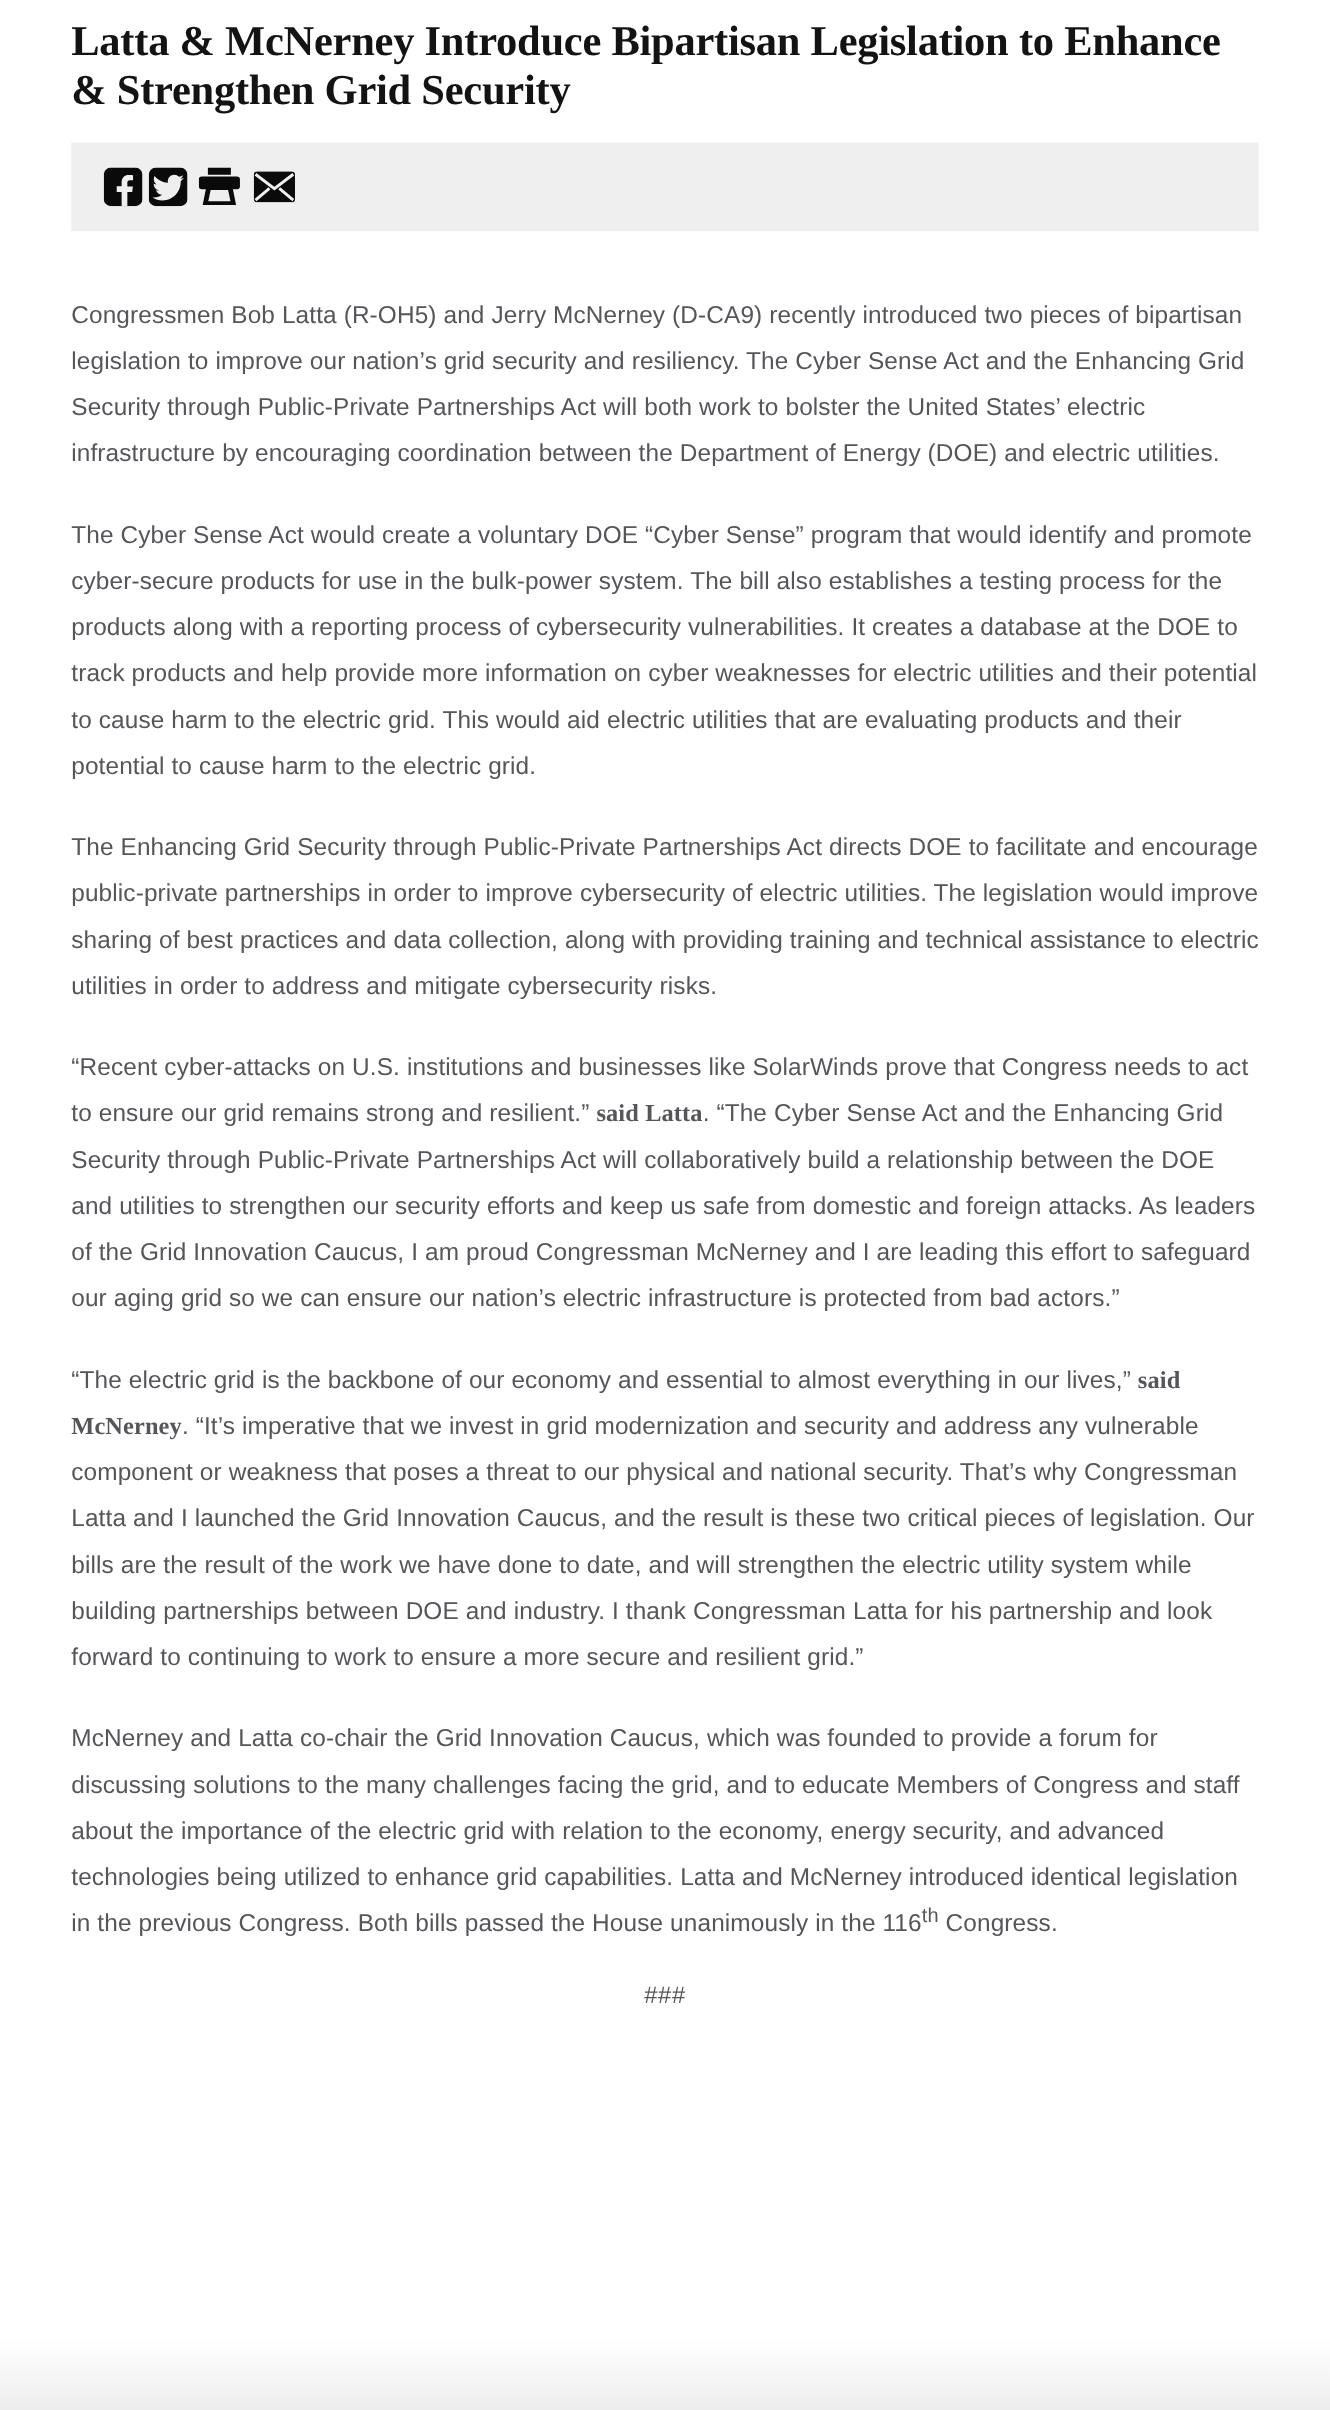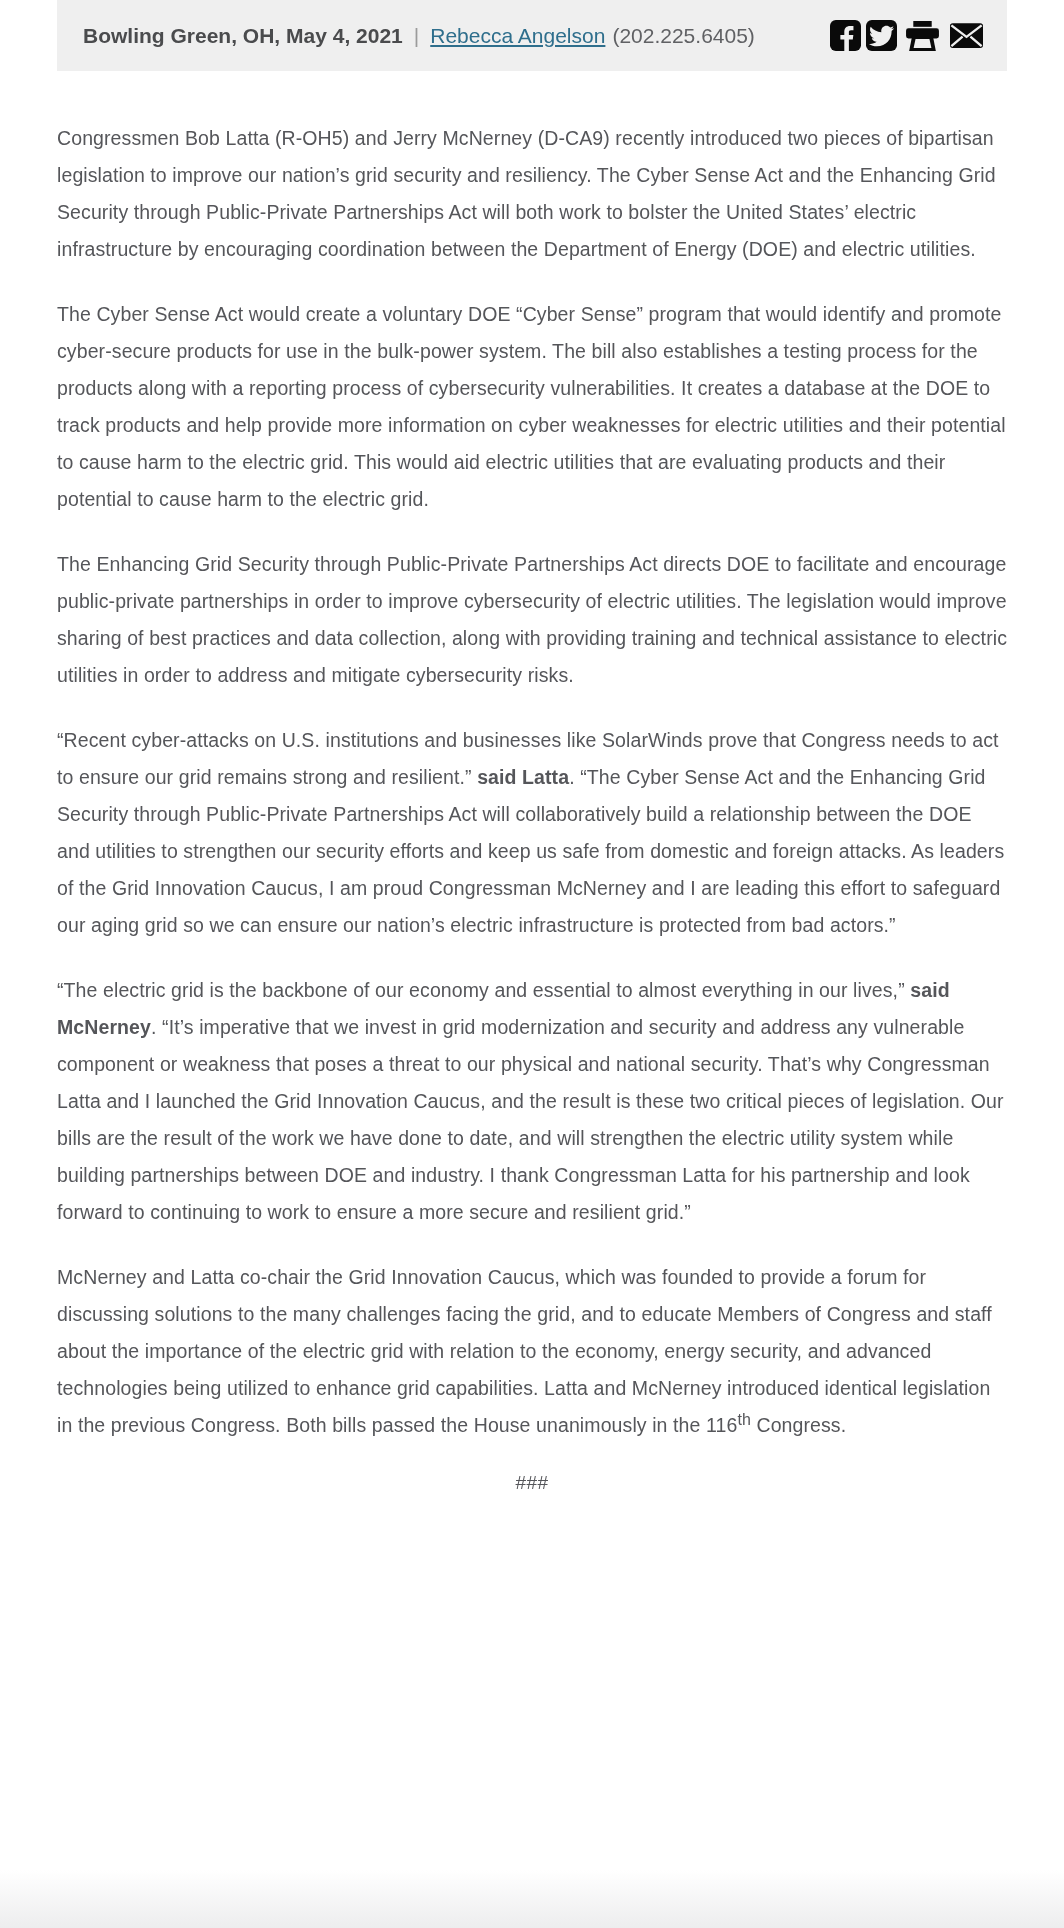--- a/index.html
+++ b/index.html
@@ -52,21 +52,21 @@
   .share svg { display: block; }
 
   .article-body {
     margin-top: 49px;
     font-size: 19.5px;
     line-height: 37px;
     letter-spacing: 0.1px;
     color: var(--body-text, #55565a);
   }
   .article-body p { margin: 0 0 28px 0; }
-  .article-body strong { font-weight: 700; }
+  .article-body strong { font-weight: 700; font-family: Liberation Serif, serif; }
   .article-body sup { font-size: 16px; line-height: 0; vertical-align: super; }
 
   .end-mark {
     text-align: center;
     font-size: 19px;
     letter-spacing: 0.5px;
     color: var(--body-text, #55565a);
     margin-top: 2px;
   }
 
@@ -76,28 +76,23 @@
     width: 100%; height: 58px;
     background: linear-gradient(rgba(240,240,241,0), #ededee);
     pointer-events: none;
   }
 </style>
 </head>
 <body>
 
 <div class="content">
 
+  <h1 class="title">Latta &amp; McNerney Introduce Bipartisan Legislation to Enhance &amp; Strengthen Grid Security</h1>
 
   <div class="meta-bar">
-    <div class="meta-left">
-      <span class="dateline">Bowling Green, OH, May 4, 2021</span>
-      <span class="sep">|</span>
-      <a class="contact-link">Rebecca Angelson</a>
-      <span class="phone">(202.225.6405)</span>
-    </div>
 
     <div class="share">
       <a>
         <svg width="31" height="31" viewBox="0 0 32 32">
           <rect width="32" height="32" rx="6" fill="currentColor"></rect>
           <path fill="#efefef" d="M19.5 32V20.2h4l.6-4.6h-4.6v-2.9c0-1.3.37-2.2 2.3-2.2h2.4V6.3c-.42-.06-1.86-.18-3.54-.18-3.5 0-5.9 2.14-5.9 6.06v3.38H10.7v4.6h4.06V32h4.74z"></path>
         </svg>
       </a>
       <a>
         <svg width="31" height="31" viewBox="0 0 32 32">

